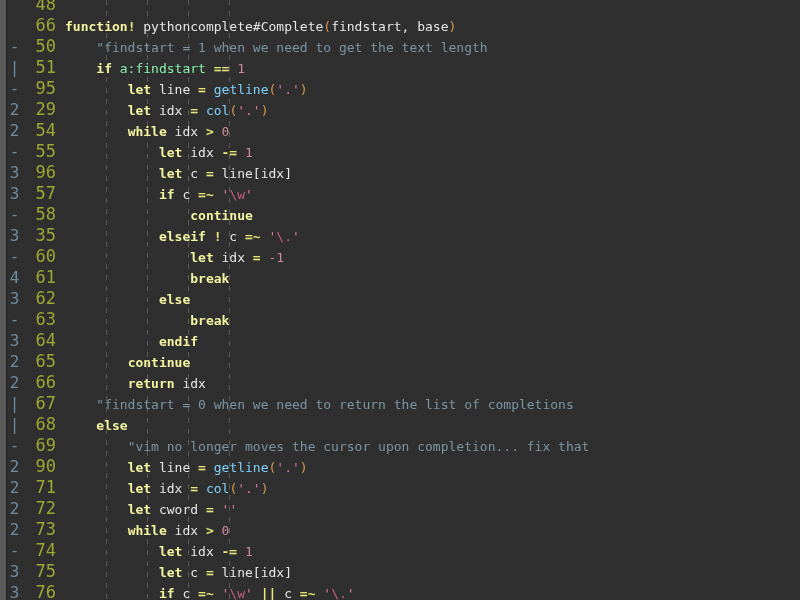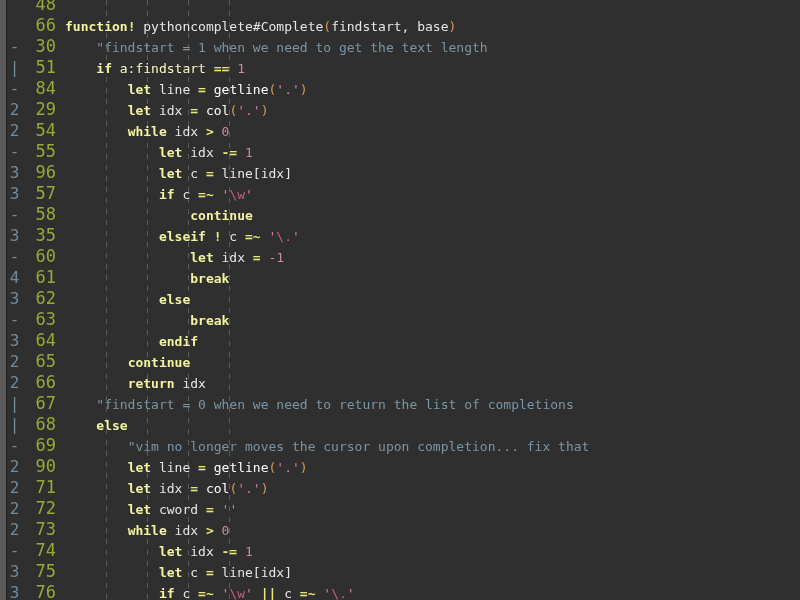--- a/index.html
+++ b/index.html
@@ -83,27 +83,27 @@
     padding-left: 5px;
     white-space: pre;
     font-size: 13px;
   }
 
   
   .kw      { color: #f3f3a0; font-weight: bold; }  
   .bang    { color: #e8e878; font-weight: bold; }
   .plain   { color: #e6e6e6; }
   .comment { color: #7b95a5; }
-  .func    { color: #ffffff; }
+  .func    { color: #7dd3fc; }
   .paren   { color: #d99a4e; }
   .str     { color: #e07aa8; }
   .esc     { color: #c45f7e; }
   .num     { color: #cf8b9b; }
   .op      { color: #e8e878; font-weight: bold; }
-  .var     { color: #fef9c3; }
+  .var     { color: #86efac; }
 
   
   .guide-layer {
     position: absolute;
     left: 0; top: 0;
     width: 800px; height: 600px;
     pointer-events: none;
   }
   .guide {
     position: absolute;
@@ -130,23 +130,23 @@
   <div class="guide-layer">
       <div class="guide" style="left: 105.941px; height: 600px;"></div>
       <div class="guide" style="left: 146.881px; height: 600px;"></div>
       <div class="guide" style="left: 187.822px; height: 600px;"></div>
       <div class="guide" style="left: 228.762px; height: 600px;"></div>
     </div>
 
   <div class="lines" id="lines">
       <div class="line"><span class="fold"></span><span class="lnum">48</span><span class="code"></span></div>
       <div class="line"><span class="fold"></span><span class="lnum">66</span><span class="code"><span class="kw">function</span><span class="bang">!</span><span class="plain"> pythoncomplete#Complete</span><span class="paren">(</span><span class="plain">findstart, base</span><span class="paren">)</span></span></div>
-      <div class="line"><span class="fold">-</span><span class="lnum">30</span><span class="code"><span class="plain">    </span><span class="comment">"findstart = 1 when we need to get the text length</span></span></div>
+      <div class="line"><span class="fold">-</span><span class="lnum">50</span><span class="code"><span class="plain">    </span><span class="comment">"findstart = 1 when we need to get the text length</span></span></div>
       <div class="line"><span class="fold">|</span><span class="lnum">51</span><span class="code"><span class="plain">    </span><span class="kw">if</span><span class="plain"> </span><span class="var">a:findstart</span><span class="plain"> </span><span class="op">==</span><span class="plain"> </span><span class="num">1</span></span></div>
-      <div class="line"><span class="fold">-</span><span class="lnum">84</span><span class="code"><span class="plain">        </span><span class="kw">let</span><span class="plain"> line </span><span class="op">=</span><span class="plain"> </span><span class="func">getline</span><span class="paren">(</span><span class="str">'.'</span><span class="paren">)</span></span></div>
+      <div class="line"><span class="fold">-</span><span class="lnum">95</span><span class="code"><span class="plain">        </span><span class="kw">let</span><span class="plain"> line </span><span class="op">=</span><span class="plain"> </span><span class="func">getline</span><span class="paren">(</span><span class="str">'.'</span><span class="paren">)</span></span></div>
       <div class="line"><span class="fold">2</span><span class="lnum">29</span><span class="code"><span class="plain">        </span><span class="kw">let</span><span class="plain"> idx </span><span class="op">=</span><span class="plain"> </span><span class="func">col</span><span class="paren">(</span><span class="str">'.'</span><span class="paren">)</span></span></div>
       <div class="line"><span class="fold">2</span><span class="lnum">54</span><span class="code"><span class="plain">        </span><span class="kw">while</span><span class="plain"> idx </span><span class="op">&gt;</span><span class="plain"> </span><span class="num">0</span></span></div>
       <div class="line"><span class="fold">-</span><span class="lnum">55</span><span class="code"><span class="plain">            </span><span class="kw">let</span><span class="plain"> idx </span><span class="op">-=</span><span class="plain"> </span><span class="num">1</span></span></div>
       <div class="line"><span class="fold">3</span><span class="lnum">96</span><span class="code"><span class="plain">            </span><span class="kw">let</span><span class="plain"> c </span><span class="op">=</span><span class="plain"> line[idx]</span></span></div>
       <div class="line"><span class="fold">3</span><span class="lnum">57</span><span class="code"><span class="plain">            </span><span class="kw">if</span><span class="plain"> c </span><span class="op">=~</span><span class="plain"> </span><span class="str">'</span><span class="esc">\w</span><span class="str">'</span></span></div>
       <div class="line"><span class="fold">-</span><span class="lnum">58</span><span class="code"><span class="plain">                </span><span class="kw">continue</span></span></div>
       <div class="line"><span class="fold">3</span><span class="lnum">35</span><span class="code"><span class="plain">            </span><span class="kw">elseif</span><span class="plain"> </span><span class="op">!</span><span class="plain"> c </span><span class="op">=~</span><span class="plain"> </span><span class="str">'</span><span class="esc">\.</span><span class="str">'</span></span></div>
       <div class="line"><span class="fold">-</span><span class="lnum">60</span><span class="code"><span class="plain">                </span><span class="kw">let</span><span class="plain"> idx </span><span class="op">=</span><span class="plain"> </span><span class="num">-1</span></span></div>
       <div class="line"><span class="fold">4</span><span class="lnum">61</span><span class="code"><span class="plain">                </span><span class="kw">break</span></span></div>
       <div class="line"><span class="fold">3</span><span class="lnum">62</span><span class="code"><span class="plain">            </span><span class="kw">else</span></span></div>

